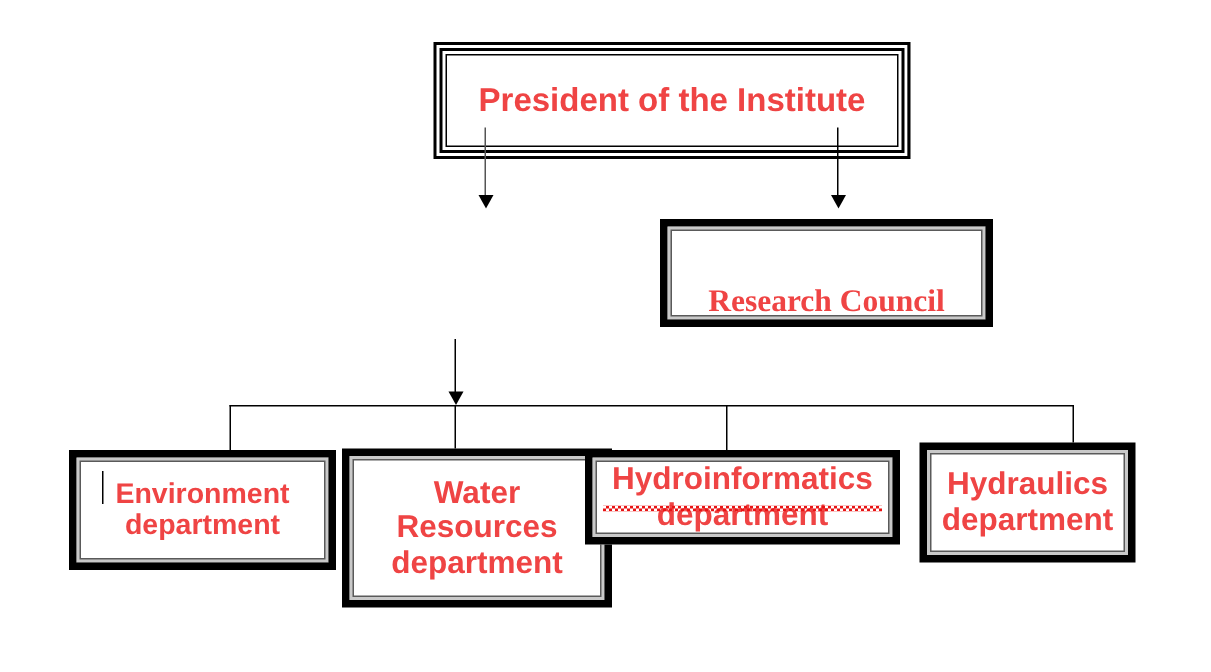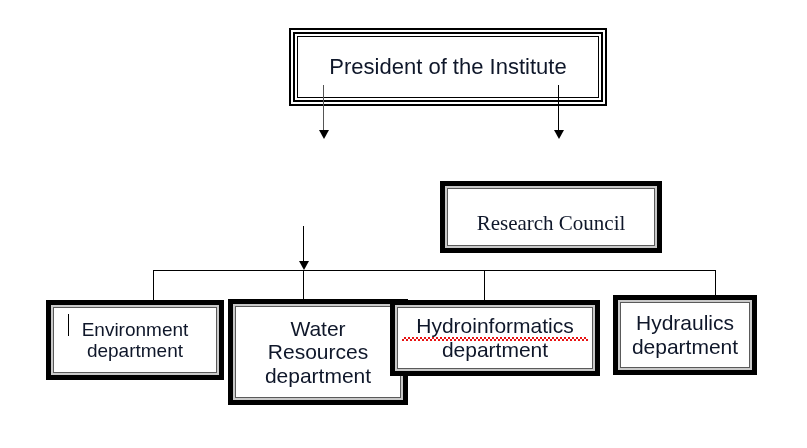--- a/index.html
+++ b/index.html
@@ -24,22 +24,22 @@
     box-sizing: border-box;
     background: #ffffff;
     display: flex;
     align-items: center;
     justify-content: center;
     text-align: center;
   }
   .node .label {
     display: block;
     line-height: 1.12;
-    color: #0f172a;
-    font-weight: normal;
+    color: #ef4444;
+    font-weight: bold;
     white-space: pre-line;
   }
 
   
   .frame-triple {
     border: 2px solid #000000;
     box-shadow:
       inset 0 0 0 2px #ffffff,
       inset 0 0 0 4px #000000,
       inset 0 0 0 6px #ffffff,
@@ -104,21 +104,21 @@
     <span class="label sans" style="font-size:22px;">President of the Institute</span>
   </div>
 
   <div class="vline vline-grey" style="left:323px; top:85px; height:48px;"></div>
   <div class="arrowhead" style="left:319px; top:130px;"></div>
 
   <div class="vline" style="left:558px; top:85px; height:48px;"></div>
   <div class="arrowhead" style="left:554px; top:130px;"></div>
 
 
-  <div class="node frame-heavy" style="left:440px; top:146px; width:222px; height:72px; align-items:center; padding-top:14px;margin-top:35px;">
+  <div class="node frame-heavy" style="left:440px; top:146px; width:222px; height:72px; align-items:flex-end; padding-top:14px;">
     <span class="label serif" style="font-size:21px;">Research Council</span>
   </div>
 
   <div class="vline" style="left:303px; top:226px; height:40px;"></div>
   <div class="arrowhead" style="left:299px; top:261px;"></div>
 
   <div class="hline" style="left:153px; top:270px; width:563px;"></div>
 
   <div class="vline" style="left:153px; top:270px; height:31px;"></div>
   <div class="vline" style="left:303px; top:270px; height:30px;"></div>
@@ -131,21 +131,21 @@
   </div>
 
   <div class="caret" style="left:68px; top:314px; height:22px;"></div>
 
   <div class="node frame-heavy" style="left:228px; top:299px; width:180px; height:106px;text-align:center;">
     <span class="label sans" style="font-size:21px;">Water
 Resources
 department</span>
   </div>
 
-  <div class="node frame-heavy" style="left:390px; top:300px; width:210px; height:76px;">
+  <div class="node frame-heavy" style="left:390px; top:300px; width:210px; height:63px;">
     <span class="label sans" style="font-size:21px;">Hydroinformatics
 department</span>
   </div>
 
   <div class="spell-underline" style="left:402px; top:337px; width:186px;"></div>
 
   <div class="node frame-heavy" style="left:613px; top:295px; width:144px; height:80px;">
     <span class="label sans" style="font-size:21px;">Hydraulics
 department</span>
   </div>

